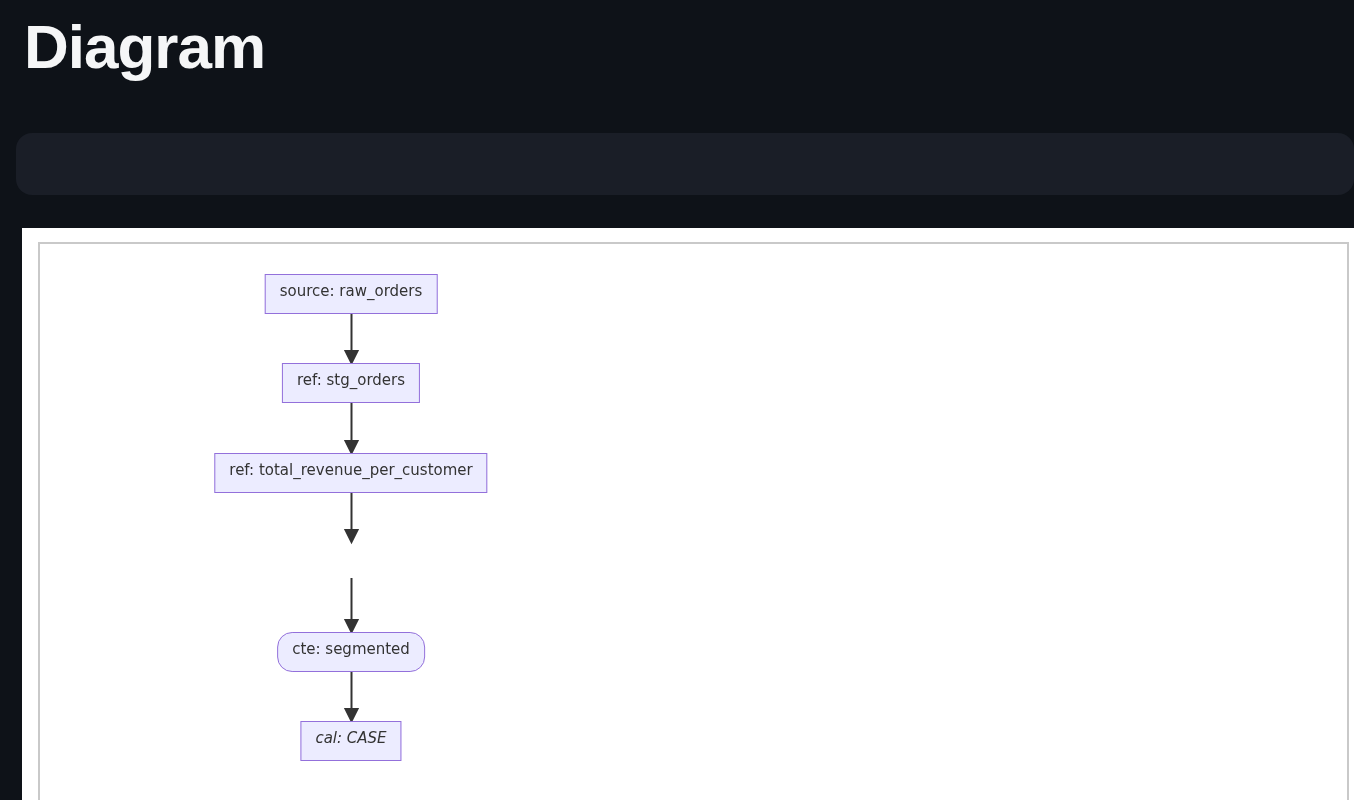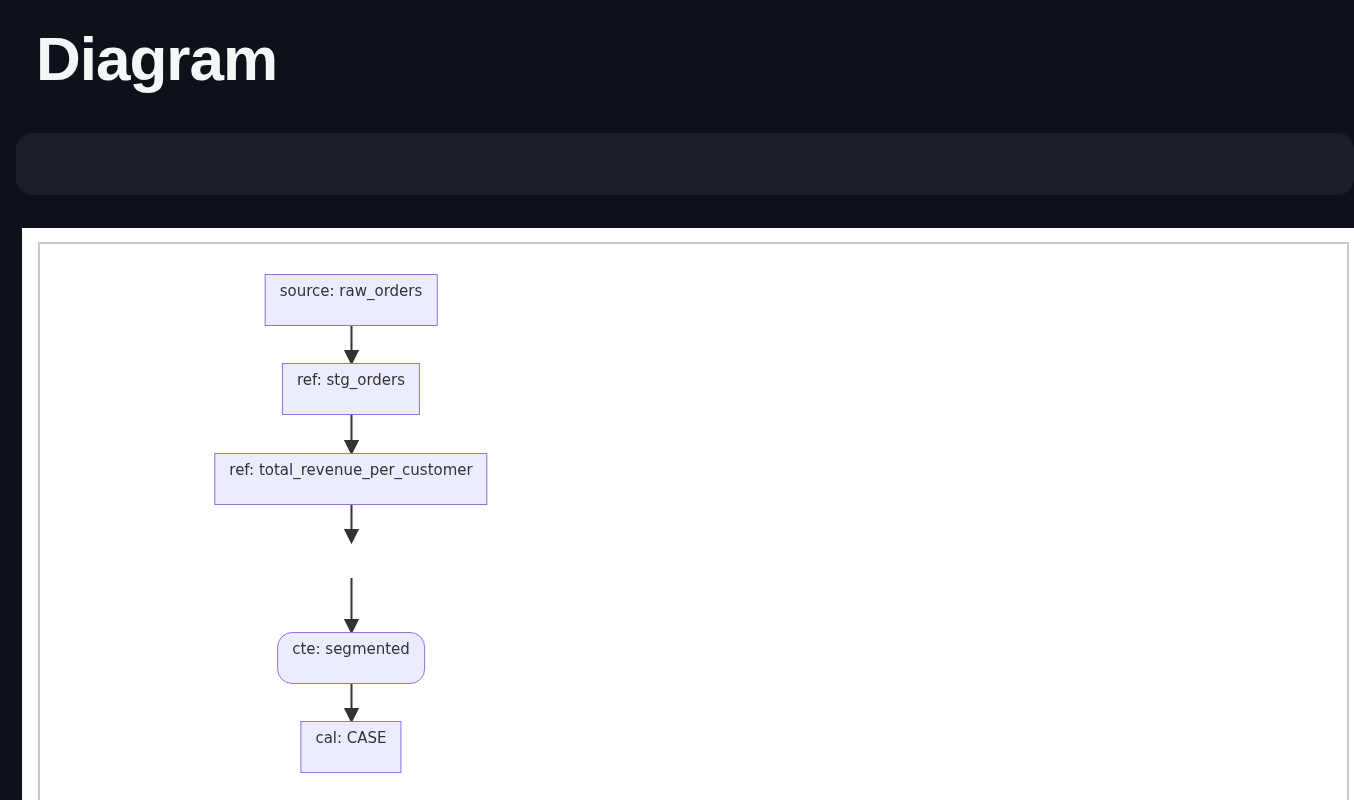--- a/index.html
+++ b/index.html
@@ -11,21 +11,21 @@
     height: 800px;
     position: relative;
     overflow: hidden;
     background: #0e1218;
     font-family: "Liberation Sans", sans-serif;
   }
   .app-title {
     position: absolute;
     left: 24px;
     top: 16px;
-    margin: 12px;
+    margin: 0;
     color: #f5f6f7;
     font-size: 62px;
     line-height: 62px;
     font-weight: 700;
     letter-spacing: -1px;
     font-family: "Liberation Sans", sans-serif;
   }
   .toolbar-bar {
     position: absolute;
     left: 16px;
@@ -64,28 +64,28 @@
     background: #ECECFF;
     border: 1.5px solid #9370DB;
     color: #333333;
     font-size: 15px;
     line-height: 19px;
     padding: 7px 14px;
     white-space: nowrap;
     font-family: "DejaVu Sans", sans-serif;
     text-align: center;
     box-sizing: border-box;
-    height: 52px;
+    height: 40px;
   }
   .node-1 { top: 30px; }
   .node-2 { top: 119px; }
   .node-3 { top: 209px; }
   .node-4 { top: 298px; }
   .node-5 { top: 388px; border-radius: 15px; }
-  .node-6 { top: 477px; }
+  .node-6 { top: 477px; font-style: italic; }
 </style>
 </head>
 <body>
 
 <h1 class="app-title">Diagram</h1>
 
 <div class="toolbar-bar"></div>
 
 <div class="content-panel">
   <div class="diagram-box">

